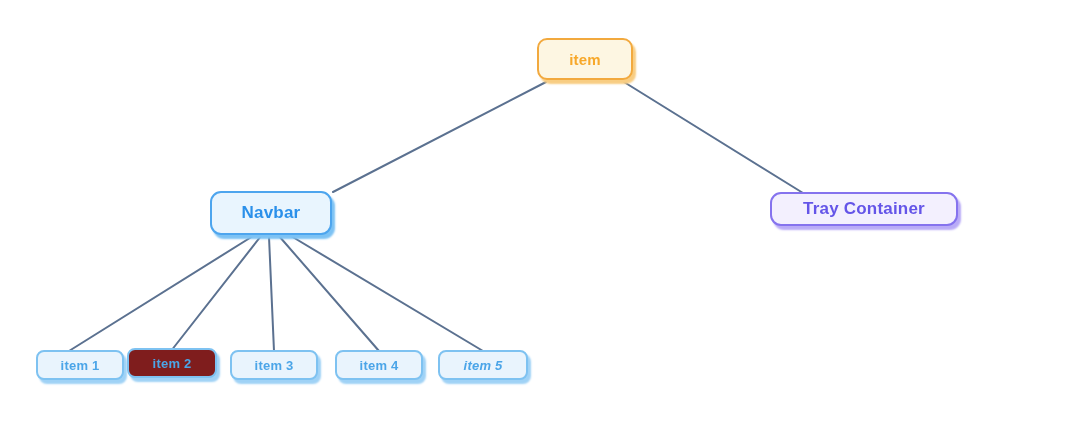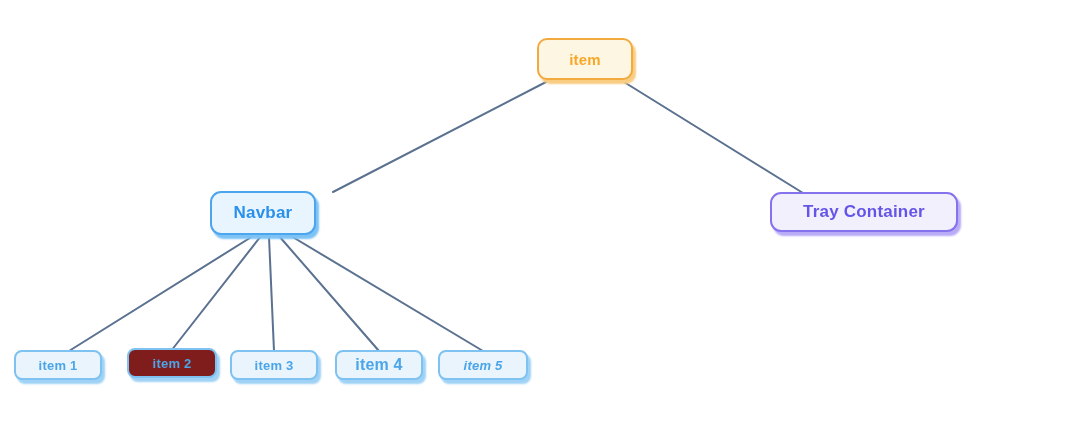--- a/index.html
+++ b/index.html
@@ -46,34 +46,34 @@
       <line x1="253" y1="236" x2="69" y2="351" stroke="#5b7190" stroke-width="2" stroke-linecap="round"></line>
       <line x1="261" y1="236" x2="171" y2="351" stroke="#5b7190" stroke-width="2" stroke-linecap="round"></line>
       <line x1="269" y1="237" x2="274" y2="351" stroke="#5b7190" stroke-width="2" stroke-linecap="round"></line>
       <line x1="279" y1="236" x2="379" y2="351" stroke="#5b7190" stroke-width="2" stroke-linecap="round"></line>
       <line x1="291" y1="236" x2="483" y2="351" stroke="#5b7190" stroke-width="2" stroke-linecap="round"></line>
     </svg>
 
 <div class="node" style="left: 537px; top: 38px; width: 96px; height: 42px; background: rgb(253, 246, 226); border-color: rgb(242, 169, 62); color: rgb(247, 168, 42); border-radius: 10px; font-size: 15px; box-shadow: rgb(248, 205, 130) 3px 4px 2px;">
       <span>item</span>
     </div>
-    <div class="node" style="left: 210px; top: 191px; width: 106px; height: 44px; background: rgb(233, 245, 254); border-color: rgb(77, 165, 238); color: rgb(43, 144, 234); border-radius: 11px; font-size: 17px; box-shadow: rgb(124, 194, 244) 3px 4px 2px;">
+    <div class="node" style="left: 210px; top: 191px; width: 122px; height: 44px; background: rgb(233, 245, 254); border-color: rgb(77, 165, 238); color: rgb(43, 144, 234); border-radius: 11px; font-size: 17px; box-shadow: rgb(124, 194, 244) 3px 4px 2px;">
       <span>Navbar</span>
     </div>
-    <div class="node" style="left: 770px; top: 192px; width: 188px; height: 40px; background: rgb(243, 240, 254); border-color: rgb(133, 115, 238); color: rgb(100, 85, 232); border-radius: 11px; font-size: 17px; box-shadow: rgb(185, 171, 247) 3px 4px 2px;">
+    <div class="node" style="left: 770px; top: 192px; width: 188px; height: 34px; background: rgb(243, 240, 254); border-color: rgb(133, 115, 238); color: rgb(100, 85, 232); border-radius: 11px; font-size: 17px; box-shadow: rgb(185, 171, 247) 3px 4px 2px;">
       <span>Tray Container</span>
     </div>
-    <div class="node" style="left: 14px; top: 350px; width: 88px; height: 30px; background: rgb(233, 244, 253); border-color: rgb(126, 194, 241); color: rgb(75, 165, 232); border-radius: 8px; font-size: 13px; box-shadow: rgb(159, 210, 246) 3px 4px 2px;">
+    <div class="node" style="left: 36px; top: 350px; width: 88px; height: 30px; background: rgb(233, 244, 253); border-color: rgb(126, 194, 241); color: rgb(75, 165, 232); border-radius: 8px; font-size: 13px; box-shadow: rgb(159, 210, 246) 3px 4px 2px;">
       <span>item 1</span>
     </div>
     <div class="node" style="left: 127px; top: 348px; width: 90px; height: 30px; background: #7f1d1d; border-color: rgb(126, 194, 241); color: rgb(75, 165, 232); border-radius: 8px; font-size: 13px; box-shadow: rgb(159, 210, 246) 3px 4px 2px;">
       <span>item 2</span>
     </div>
     <div class="node" style="left: 230px; top: 350px; width: 88px; height: 30px; background: rgb(233, 244, 253); border-color: rgb(126, 194, 241); color: rgb(75, 165, 232); border-radius: 8px; font-size: 13px; box-shadow: rgb(159, 210, 246) 3px 4px 2px;">
       <span>item 3</span>
     </div>
-    <div class="node" style="left: 335px; top: 350px; width: 88px; height: 30px; background: rgb(233, 244, 253); border-color: rgb(126, 194, 241); color: rgb(75, 165, 232); border-radius: 8px; font-size: 16px; box-shadow: rgb(159, 210, 246) 3px 4px 2px;">
+    <div class="node" style="left: 335px; top: 350px; width: 88px; height: 30px; background: rgb(233, 244, 253); border-color: rgb(126, 194, 241); color: rgb(75, 165, 232); border-radius: 8px; font-size: 13px; box-shadow: rgb(159, 210, 246) 3px 4px 2px;">
       <span>item 4</span>
     </div>
     <div class="node" style="left: 438px; top: 350px; width: 90px; height: 30px; background: rgb(233, 244, 253); border-color: rgb(126, 194, 241); color: rgb(75, 165, 232); border-radius: 8px; font-size: 13px; box-shadow: rgb(159, 210, 246) 3px 4px 2px; font-style: italic;">
       <span>item 5</span>
     </div>
   </div>
 
 </body></html>

